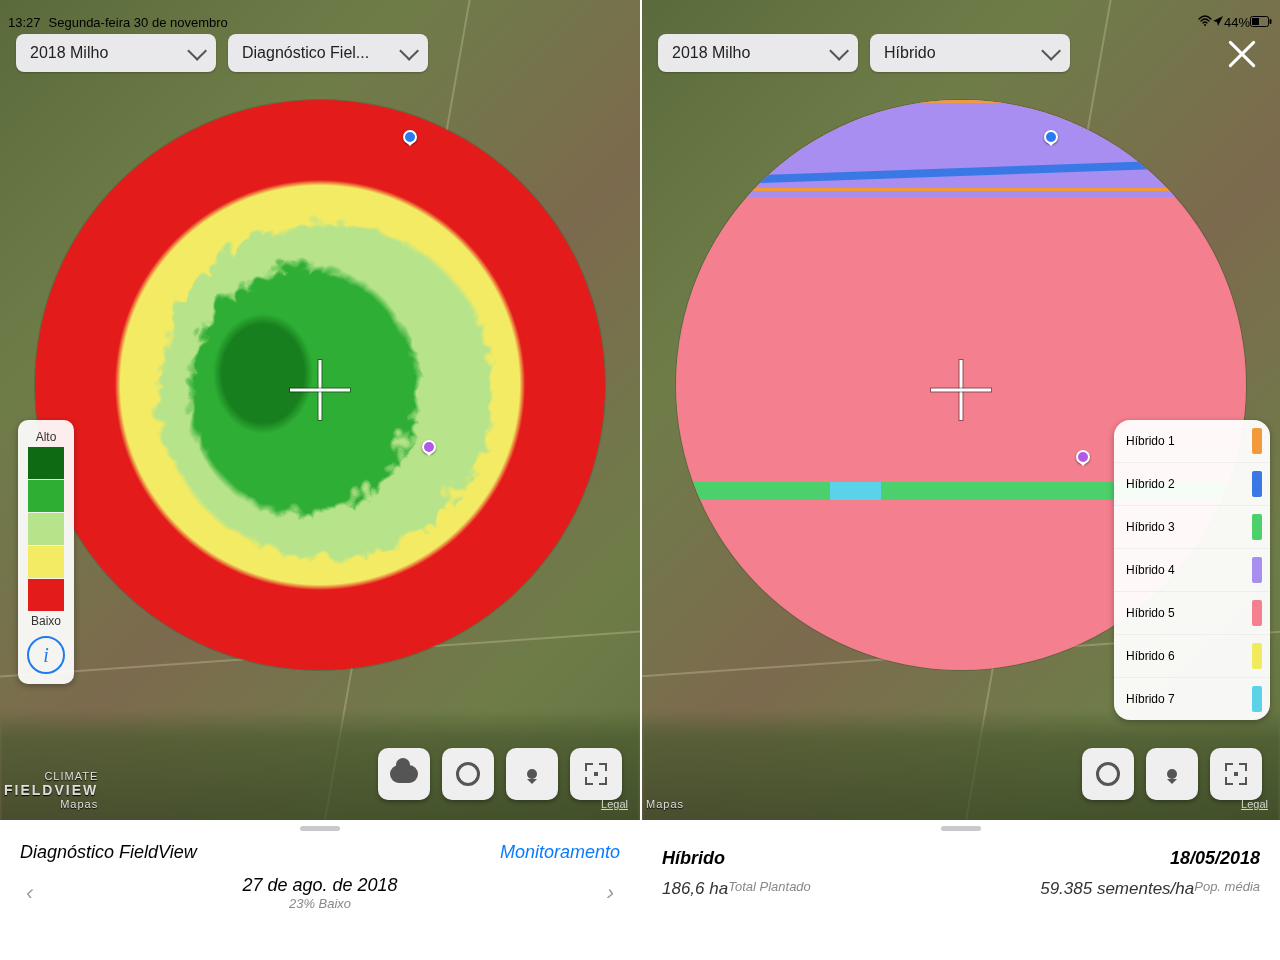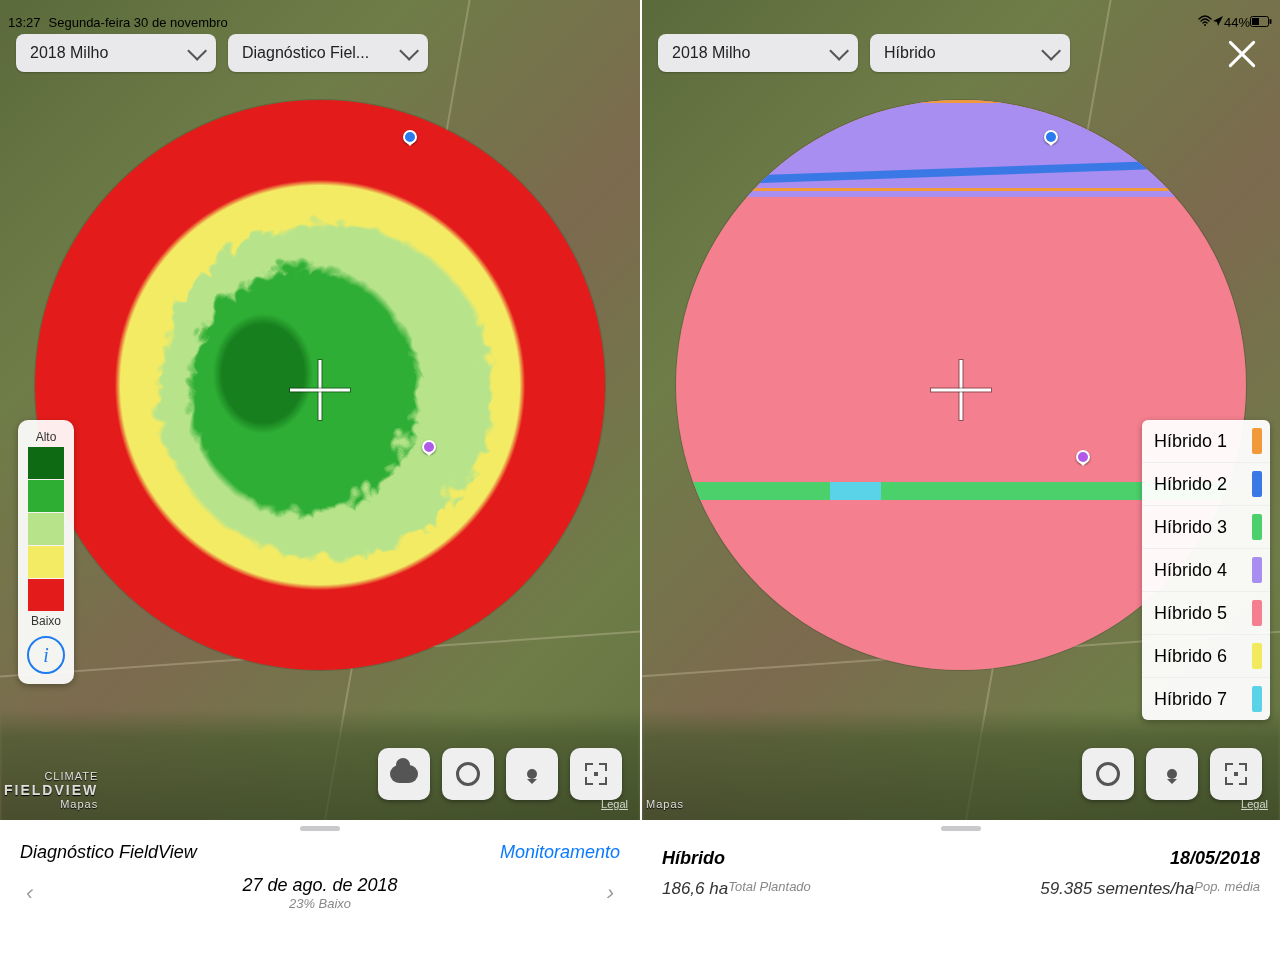--- a/index.html
+++ b/index.html
@@ -45,21 +45,21 @@
   .close-x { position:absolute; top:36px; right:20px; width:36px; height:36px; z-index:40;}
   .close-x::before,.close-x::after{content:"";position:absolute;left:50%;top:0;width:3px;height:100%;background:#fff;border-radius:2px;}
   .close-x::before{transform:translateX(-50%) rotate(45deg);}
   .close-x::after {transform:translateX(-50%) rotate(-45deg);}
   
   .grad-legend { position:absolute; left:18px; top:420px; width:56px; background:rgba(255,255,255,.92); border-radius:10px; padding:8px 6px 10px; box-shadow:0 2px 6px rgba(0,0,0,.3); z-index:30;}
   .grad-legend .lbl{ font-size:12px; text-align:center; color:#333; padding:2px 0;}
   .grad-cell{ height:32px; margin:1px 4px;}
   .info-btn{ width:38px;height:38px;border:2px solid #1e7bf0;color:#1e7bf0;border-radius:50%;display:flex;align-items:center;justify-content:center;margin:6px auto 0;font-style:italic;font-family:Georgia,serif;font-size:20px;}
   
-  .hy-legend { position:absolute; right:10px; top:420px; width:128px; background:rgba(255,255,255,.95); border-radius:6px; box-shadow:0 2px 6px rgba(0,0,0,.3); z-index:30; font-size:18px;}
+  .hy-legend { position:absolute; right:10px; top:420px; width:156px; background:rgba(255,255,255,.95); border-radius:16px; box-shadow:0 2px 6px rgba(0,0,0,.3); z-index:30; font-size:12px;}
   .hy-row{display:flex;align-items:center;justify-content:space-between;padding:8px 8px 8px 12px;border-bottom:1px solid #eee;}
   .hy-row:last-child{border-bottom:none;}
   .hy-sw{width:10px;height:26px;border-radius:2px;margin-left:8px;}
   
   .map-tools{position:absolute;right:18px;bottom:160px;display:flex;gap:12px;z-index:30;}
   .mt-btn{width:52px;height:52px;background:#efefef;border-radius:10px;display:flex;align-items:center;justify-content:center;box-shadow:0 2px 4px rgba(0,0,0,.35);}
   .ic-cloud{width:28px;height:18px;background:#555;border-radius:10px;position:relative;}
   .ic-cloud::before{content:"";position:absolute;width:14px;height:14px;background:#555;border-radius:50%;top:-7px;left:6px;}
   .ic-ring{width:24px;height:24px;border:3px solid #555;border-radius:50%;}
   .ic-pin{width:10px;height:10px;background:#555;border-radius:50%;position:relative;}

